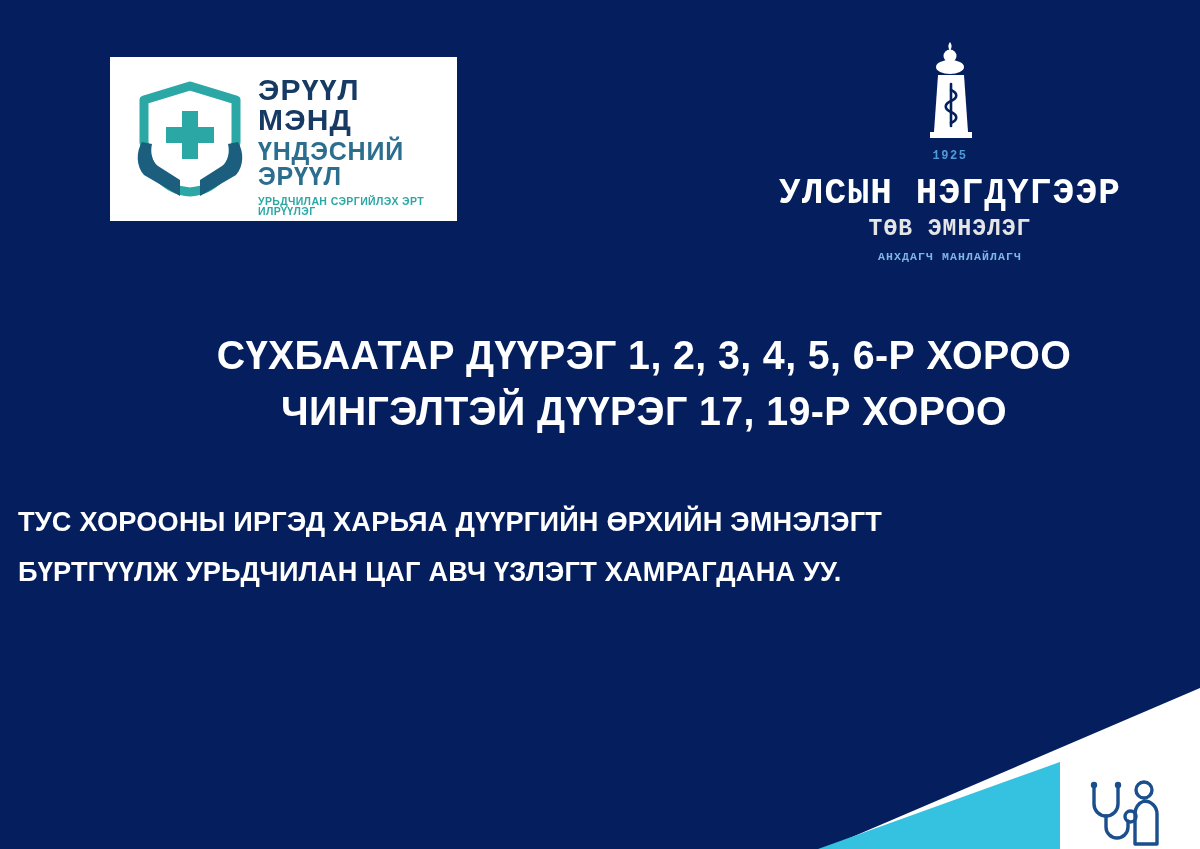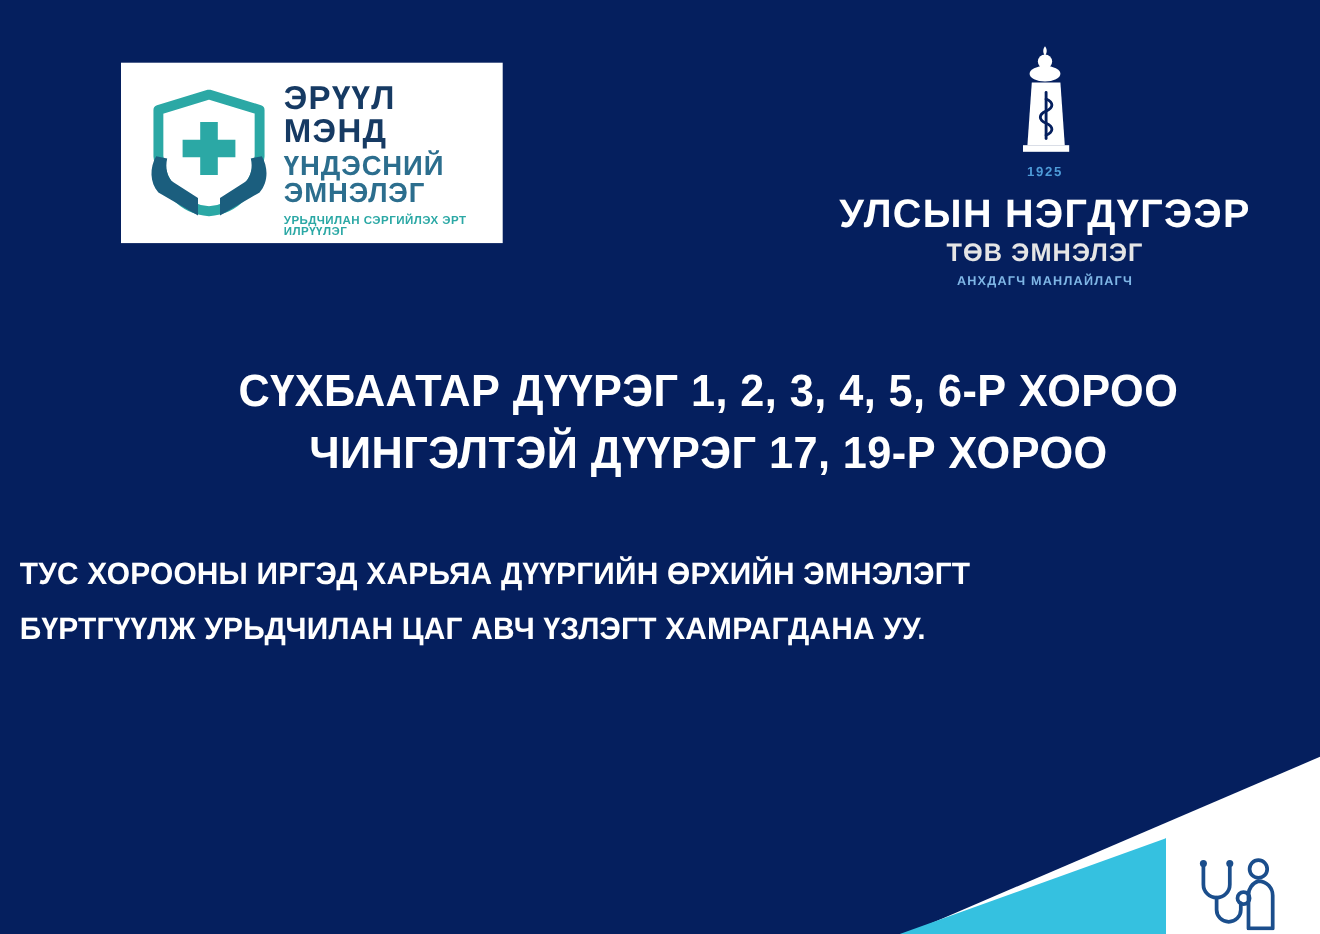--- a/index.html
+++ b/index.html
@@ -54,21 +54,21 @@
   .lc-l3{
     font-size:10.5px;font-weight:bold;color:#2BA8A5;
     letter-spacing:.4px;margin-top:7px;
   }
 
   
   .hosp{
     position:absolute;
     left:770px;top:40px;
     width:360px;
-    display:flex;flex-direction:column;align-items:center;
+    display:flex;flex-direction:column;align-items:center;font-family:Liberation Mono, monospace;
   }
   .hosp .emblem{width:72px;height:108px;}
   .hosp .year{
     font-size:12px;font-weight:bold;color:#4E9BD8;
     letter-spacing:1.5px;margin-top:1px;
   }
   .hosp .h1{
     font-size:36px;font-weight:bold;color:#FFFFFF;
     letter-spacing:1.2px;margin-top:11px;line-height:1.12;
     white-space:nowrap;
@@ -140,21 +140,21 @@
 
   <div class="logo-card">
     <svg class="mark" viewBox="0 0 116 118">
       <path d="M58 6 L104 20 L104 62 a48 56 0 0 1 -46 50 a48 56 0 0 1 -46 -50 L12 20 Z" fill="none" stroke="#2BA8A5" stroke-width="9" stroke-linejoin="round"></path>
       <path d="M50 31 L66 31 L66 47 L82 47 L82 63 L66 63 L66 79 L50 79 L50 63 L34 63 L34 47 L50 47 Z" fill="#2BA8A5"></path>
       <path d="M10 62 C4 72 4 86 12 95 L48 116 L48 100 L26 86 C20 82 18 72 20 64 Z" fill="#1B5E7E"></path>
       <path d="M106 62 C112 72 112 86 104 95 L68 116 L68 100 L90 86 C96 82 98 72 96 64 Z" fill="#1B5E7E"></path>
     </svg>
     <div class="words">
       <div class="lc-l1">ЭРҮҮЛ МЭНД</div>
-      <div class="lc-l2">ҮНДЭСНИЙ ЭМНЭЛЭГ</div>
+      <div class="lc-l2">ҮНДЭСНИЙ ЭРҮҮЛ</div>
       <div class="lc-l3">УРЬДЧИЛАН СЭРГИЙЛЭХ ЭРТ ИЛРҮҮЛЭГ</div>
     </div>
   </div>
 
   <div class="hosp">
     <svg class="emblem" viewBox="0 0 72 108">
       <g fill="#FFFFFF">
         <path d="M36 2 c-3 4 -1 7 0 9 c1 -2 3 -5 0 -9 Z"></path>
         <circle cx="36" cy="16" r="6.5"></circle>
         <path d="M22 27 a14 7 0 0 0 28 0 a14 7 0 0 0 -28 0 Z"></path>

